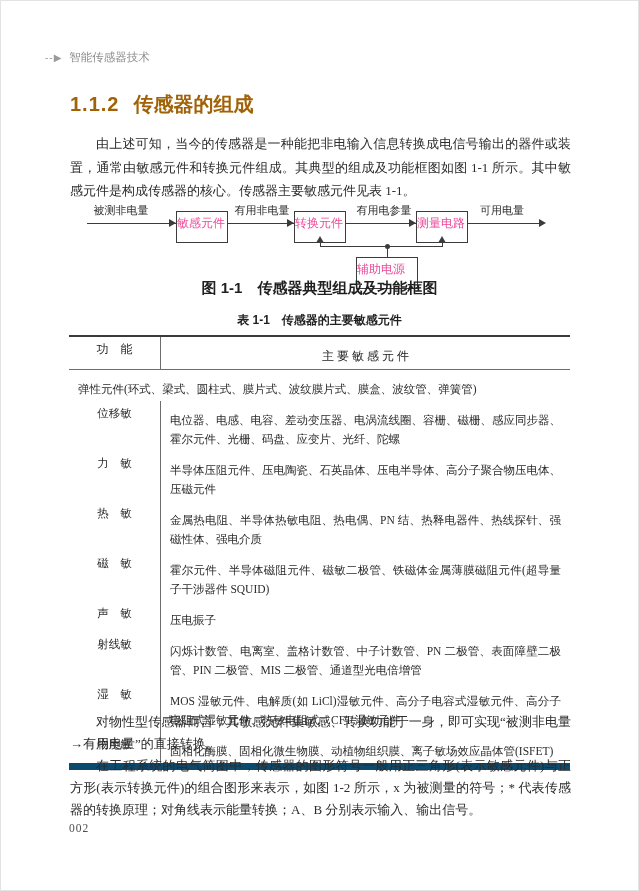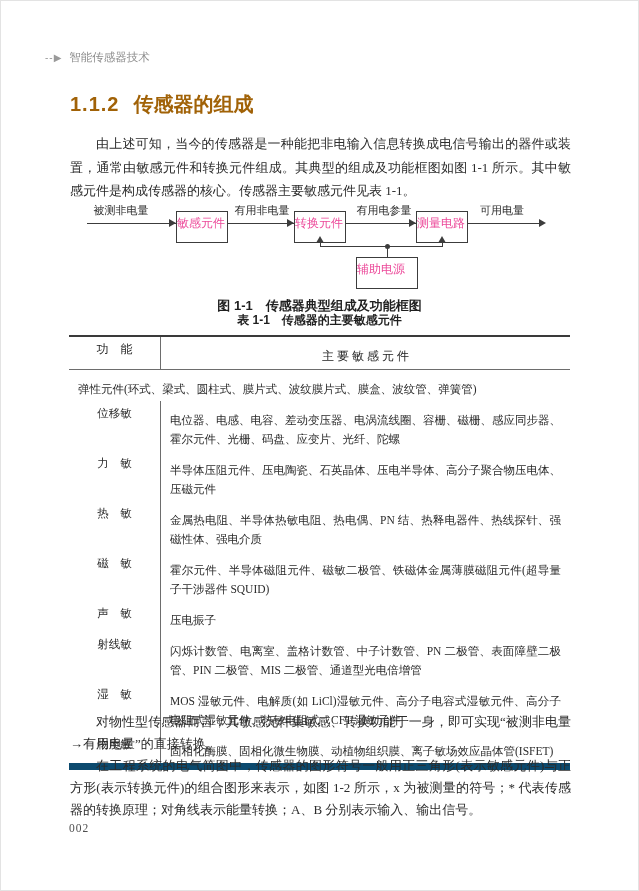--- a/index.html
+++ b/index.html
@@ -34,22 +34,22 @@
   .vl { position:absolute; width:1px;  background:#3c3c3c; }
   .arr-r { position:absolute; width:0; height:0; border-top:4px solid transparent; border-bottom:4px solid transparent; border-left:7px solid #3c3c3c; }
   .arr-u { position:absolute; width:0; height:0; border-left:4px solid transparent; border-right:4px solid transparent; border-bottom:7px solid #3c3c3c; }
   .dot   { position:absolute; width:5px; height:5px; border-radius:50%; background:#3c3c3c; }
   .dbox {
     position:absolute; width:52px; height:32px; background:#fff; border:1px solid #3c3c3c;
     line-height:22px; font-size:12px; color:#ec4899;
   }
   .dlabel { position:absolute; top:2px; width:60px; text-align:center; white-space:nowrap; color:#2b2b2b; }
   .fig-caption {
-    position:absolute; left:68px; top:296px; width:501px; text-align:center;
-    font-family:"Liberation Sans", sans-serif; font-weight:bold; font-size:13px; color:#1f1f1f;
+    position:absolute; left:68px; top:278px; width:501px; text-align:center;
+    font-family:"Liberation Sans", sans-serif; font-weight:bold; font-size:15px; color:#1f1f1f;
   }
   
   .tbl-title {
     position:absolute; left:68px; top:311px; width:501px; text-align:center;
     font-family:"Liberation Sans", sans-serif; font-weight:bold; font-size:12px; color:#1f1f1f;
   }
   .tbl {
     position:absolute; left:68px; top:334px; width:501px;
     border-top:2px solid #3a3a3a; border-bottom:7px solid #0c4a6e;
     font-size:11.5px; color:#2b2b2b;

